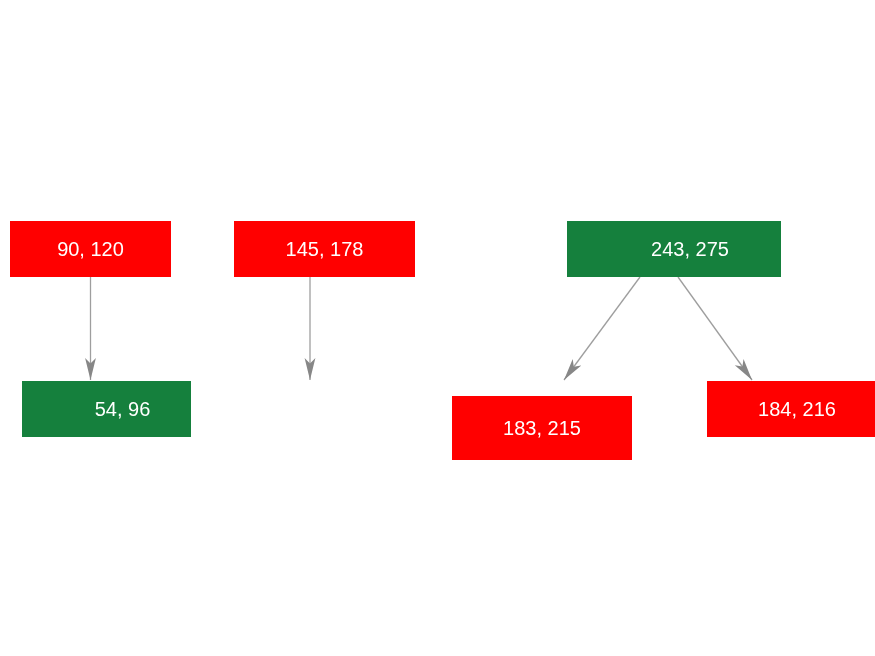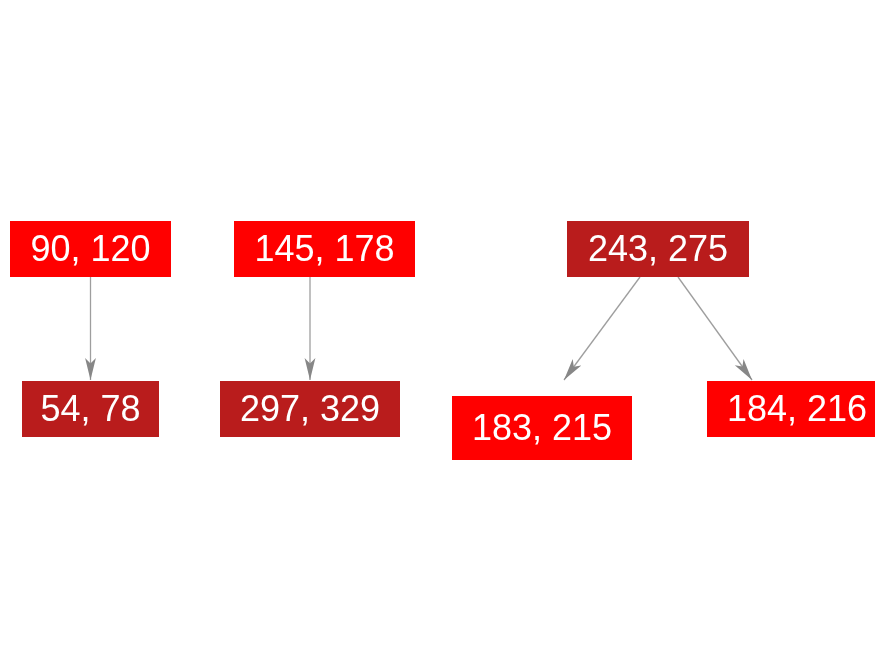--- a/index.html
+++ b/index.html
@@ -22,27 +22,27 @@
     width: 875px;
     height: 656px;
     pointer-events: none;
   }
   .node {
     position: absolute;
     display: flex;
     align-items: center;
     justify-content: center;
     color: #ffffff;
-    font-size: 36px;
+    font-size: 20px;
     line-height: 1;
     white-space: nowrap;
     user-select: none;
   }
   .node[data-color="red"]  { background: #ff0000; }
-  .node[data-color="blue"] { background: #b91c1c; }
+  .node[data-color="blue"] { background: #15803d; padding-left: 32px; }
   .edge-line {
     stroke: #9e9e9e;
     stroke-width: 1.3;
     fill: none;
   }
 </style>
 </head>
 <body>
 
 <div id="canvas">
@@ -58,21 +58,20 @@
     <line class="edge-line" x1="640" y1="277" x2="564" y2="380" marker-end="url(#arrowhead)"></line>
     <line class="edge-line" x1="678" y1="277" x2="752" y2="380" marker-end="url(#arrowhead)"></line>
   </svg>
 
   <div class="node" style="left:10px;  top:221px; width:161px; height:56px;" data-color="red">90, 120</div>
 
   <div class="node" style="left:234px; top:221px; width:181px; height:56px;" data-color="red">145, 178</div>
 
   <div class="node" style="left:567px; top:221px; width:182px; height:56px;" data-color="blue">243, 275</div>
 
-  <div class="node" style="left:22px;  top:381px; width:137px; height:56px;" data-color="blue">54, 78</div>
+  <div class="node" style="left:22px;  top:381px; width:137px; height:56px;" data-color="blue">54, 96</div>
 
-  <div class="node" style="left:220px; top:381px; width:180px; height:56px;" data-color="blue">297, 329</div>
 
   <div class="node" style="left:452px; top:396px; width:180px; height:64px;" data-color="red">183, 215</div>
 
   <div class="node" style="left:683px; top:381px; width:180px; height:56px;margin-left:24px;" data-color="red">184, 216</div>
 
 </div>
 
 </body></html>

